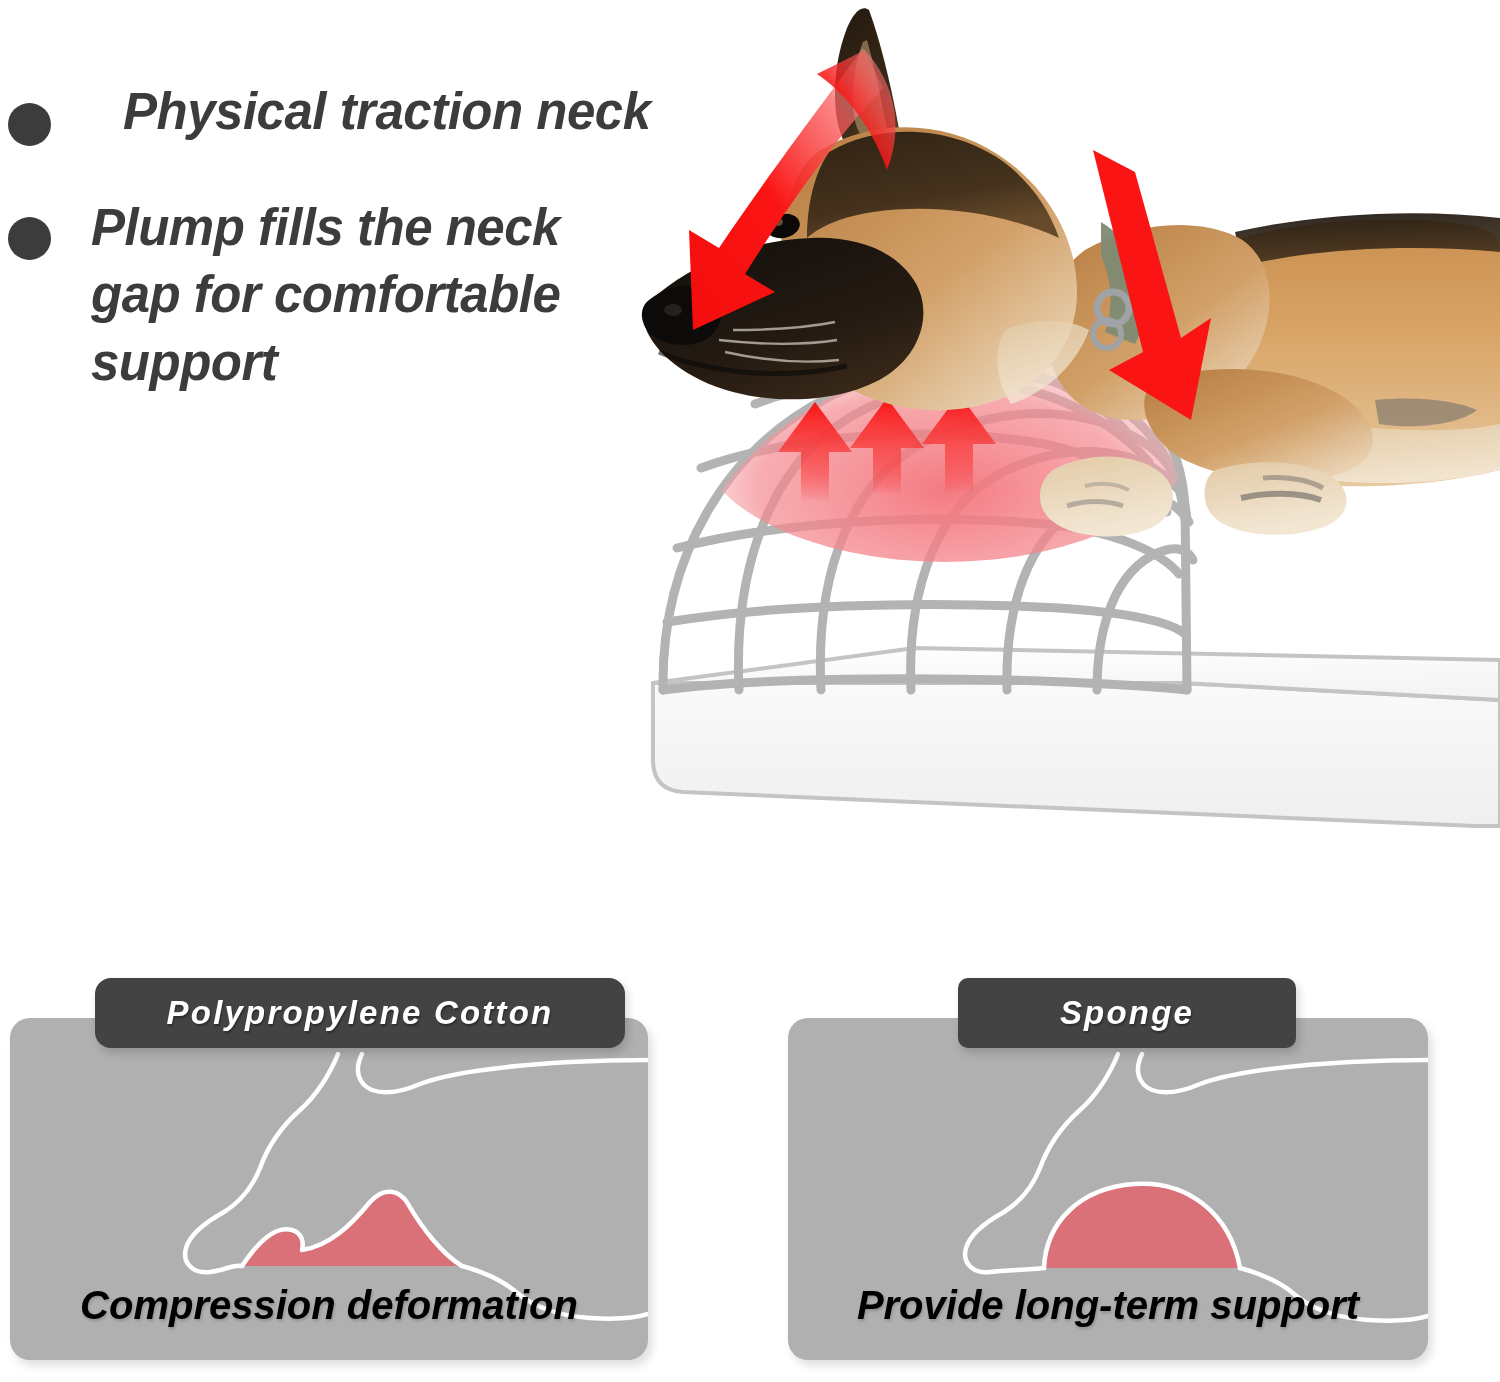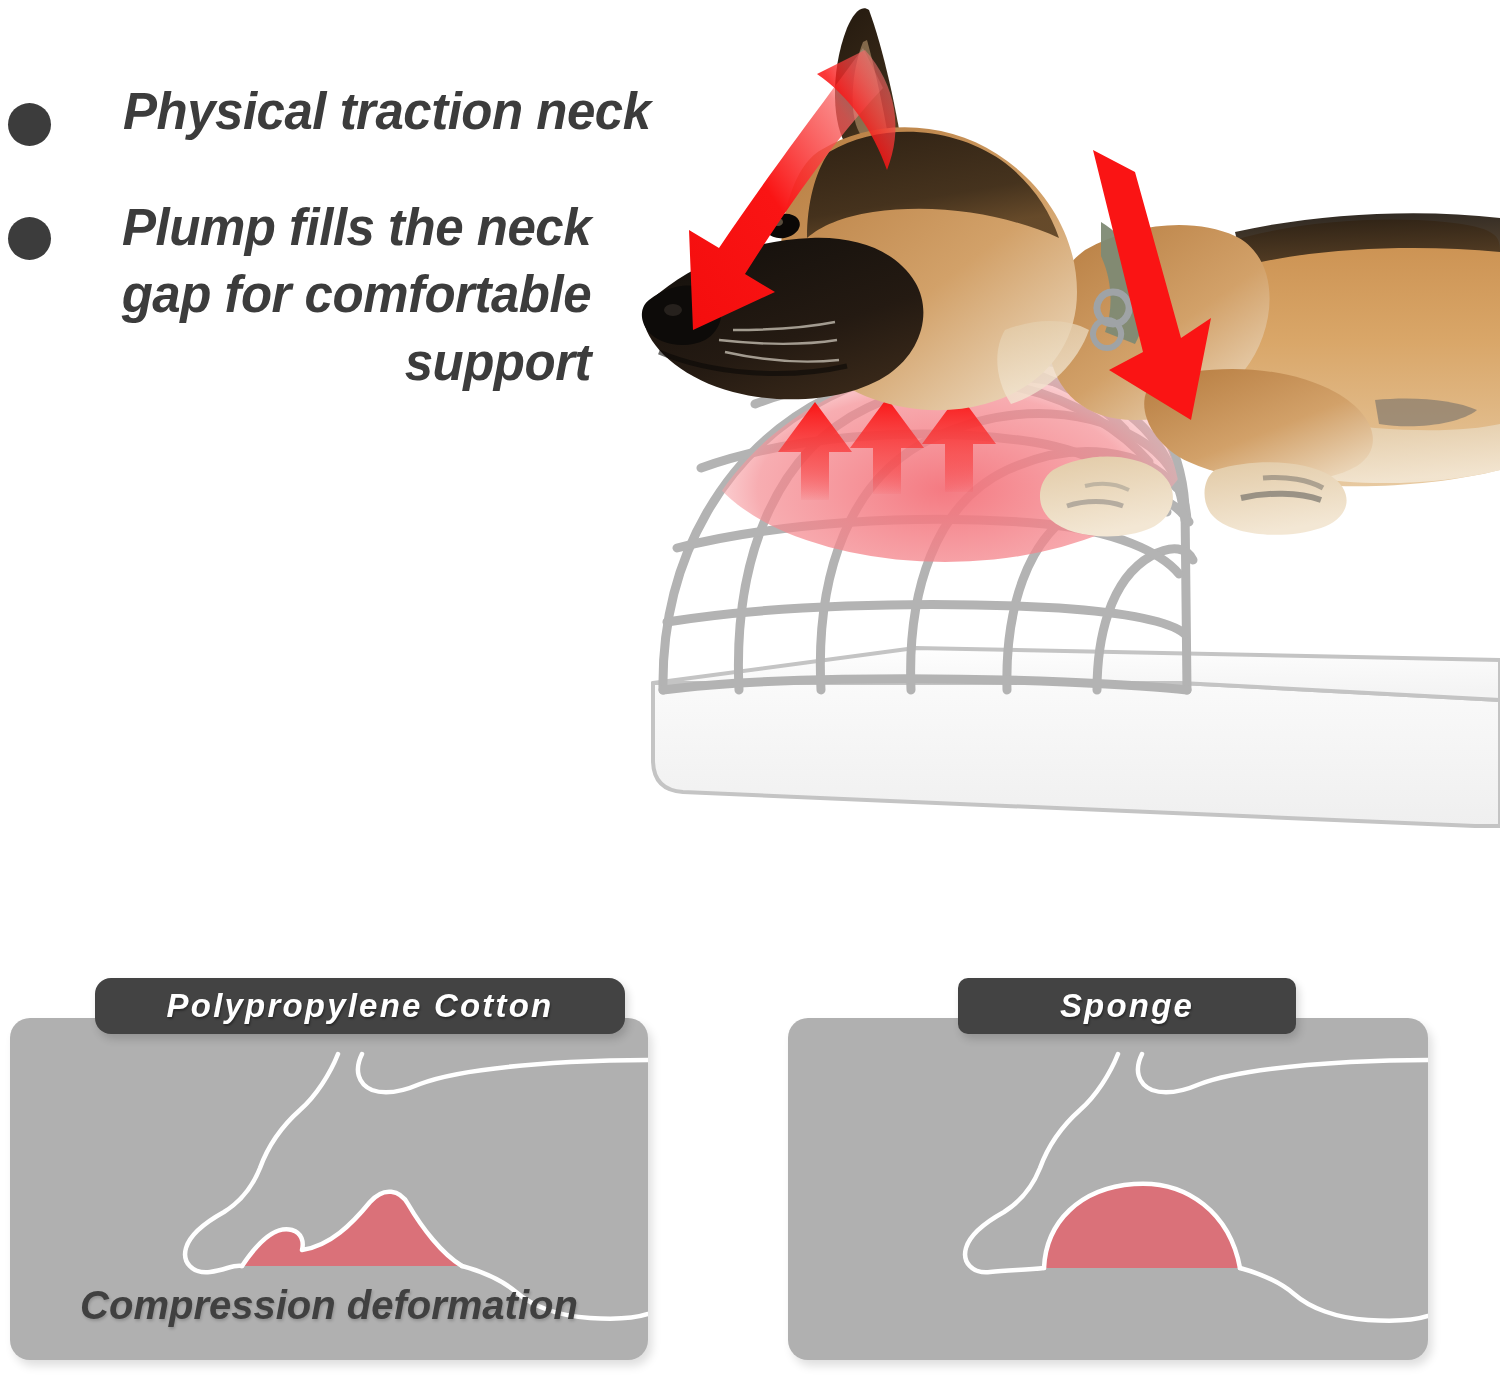--- a/index.html
+++ b/index.html
@@ -45,21 +45,20 @@
   }
   .bullet-text {
     margin-left: 72px;
     font-size: 51px;
     line-height: 1.32;
     font-weight: bold;
     font-style: italic;
     color: #3c3c3c;
     letter-spacing: -0.5px;
     max-width: 530px;
-    text-align: right;
   }
   .bullet-row.b2 .bullet-dot { margin-top: 23px; }
   .bullet-row.b2 .bullet-text { max-width: 500px; margin-left: 40px; }
 
   
   .hero {
     position: absolute;
     left: 615px;
     top: 0;
     width: 885px;
@@ -88,37 +87,37 @@
 
   .panel-caption {
     position: absolute;
     left: 0;
     right: 0;
     bottom: 32px;
     text-align: center;
     font-size: 40px;
     font-weight: bold;
     font-style: italic;
-    color: #404040;
+    color: #000000;
     letter-spacing: 0px;
     text-shadow: 1px 2px 3px rgba(0,0,0,0.18);
   }
 
   .badge {
     position: absolute;
     top: 978px;
     height: 56px;
     background: #434343;
     border-radius: 16px;
     box-shadow: 3px 5px 8px rgba(0,0,0,0.16);
     display: flex;
     align-items: center;
     justify-content: center;
     z-index: 5;
-    padding: 0 26px;
+    padding: 7px 26px;
   }
   .badge span {
     font-size: 33px;
     font-weight: bold;
     font-style: italic;
     color: #ffffff;
     letter-spacing: 2.2px;
     white-space: nowrap;
     text-shadow: 1px 2px 2px rgba(0,0,0,0.35);
   }
@@ -372,20 +371,21 @@
                    C 244 170 232 184 216 194 C 198 204 182 216 178 230
                    C 174 244 184 256 202 254 C 220 252 238 252 256 250"></path>
           <path d="M 256 250 C 258 204 292 170 346 166 C 400 162 442 196 452 250"></path>
           <path d="M 452 250 C 474 256 492 264 506 276 C 522 290 548 300 580 302
                    C 610 304 628 302 640 298"></path>
           <path d="M 354 36 C 346 52 350 66 364 72 C 380 78 398 72 412 66
                    C 438 56 492 48 562 44 C 602 42 628 42 640 42"></path>
         </g>
       </svg>
     </div>
+    <div class="panel-caption">Provide long-term support</div>
   </div>
 
   <div class="badge badge-left">
     <span>Polypropylene Cotton</span>
   </div>
 
   <div class="badge badge-right">
     <span>Sponge</span>
   </div>
 

